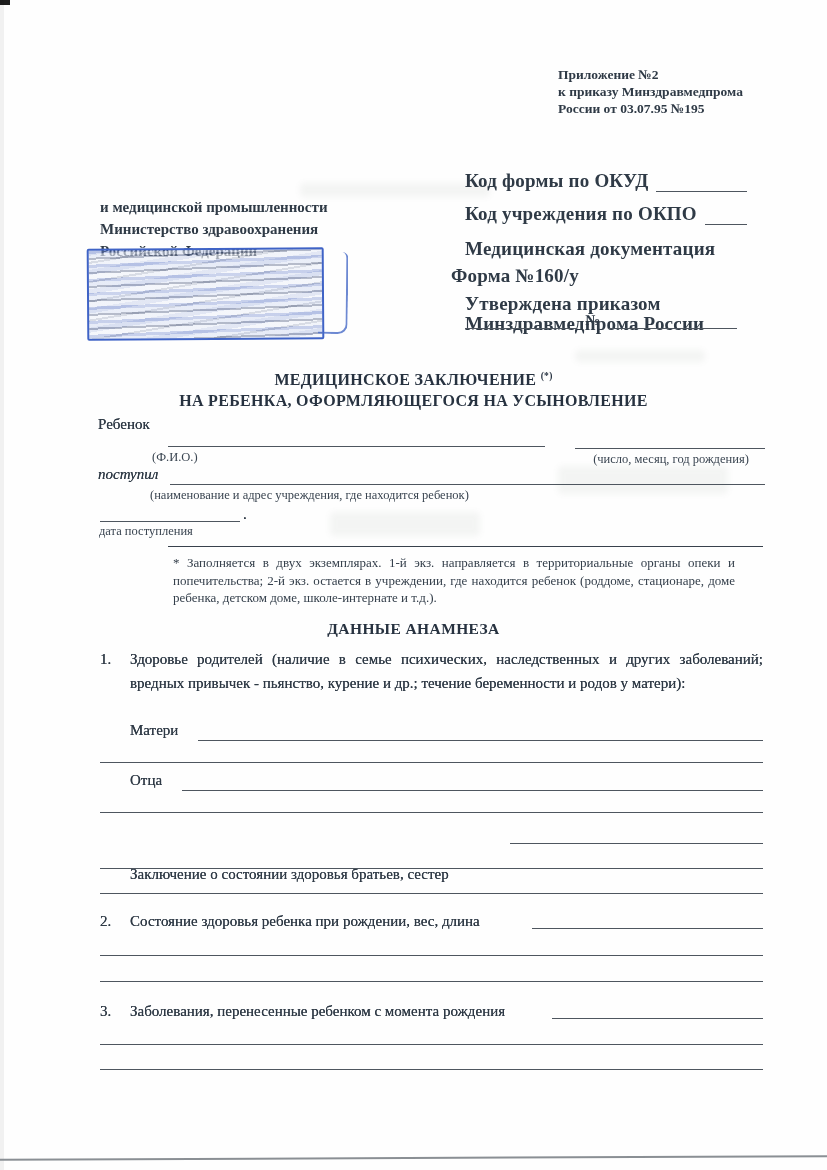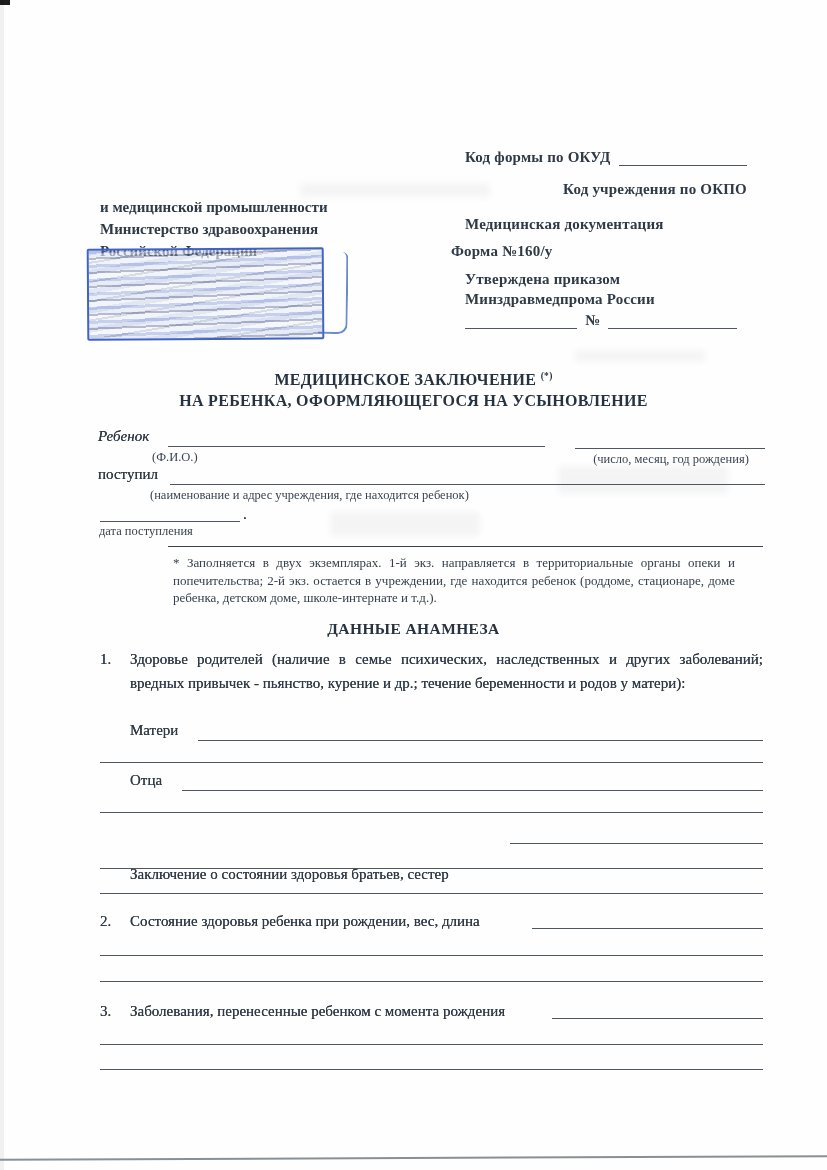--- a/index.html
+++ b/index.html
@@ -11,21 +11,21 @@
     overflow:hidden;
     font-family:"Liberation Serif","DejaVu Serif",serif;
     color:#2f3a46;
   }
   .abs{position:absolute;}
   .body-text{font-size:15px;text-shadow:0 0 0.4px currentColor;}
   .hint{font-size:12.5px;color:#3a4551;}
   .rule{position:absolute;height:0;border-top:1.4px solid #4e565f;}
   .rule.dark{border-top:1.8px solid #38414c;}
   .rule.edge{border-top:2px solid #8a8f94;}
-  .hdr-right{font-size:15px;font-weight:bold;letter-spacing:0.2px;}
+  .hdr-right{font-size:19px;font-weight:bold;letter-spacing:0.2px;margin-top:22px;}
   .appendix{font-size:13.5px;font-weight:bold;line-height:17px;}
   .ministry{font-size:15px;font-weight:bold;line-height:22px;}
   .title-block{left:0;right:0;text-align:center;font-weight:bold;font-size:16px;line-height:21px;letter-spacing:0.3px;color:#273240;}
   .title-block sup{font-size:9.5px;}
   .code-row{display:flex;align-items:flex-end;}
   .code-row .fill{flex:1;border-bottom:1.4px solid #4e565f;margin-left:8px;height:17px;}
   .num-row{display:flex;align-items:flex-end;font-size:15px;font-weight:bold;}
   .num-row .fill1{flex:1;border-bottom:1.4px solid #4e565f;height:16px;}
   .num-row .nosign{margin:0 8px;}
   .num-row .fill2{flex:1.15;border-bottom:1.4px solid #4e565f;height:16px;}
@@ -62,26 +62,31 @@
 <div class="page">
 
   <div class="corner-mark"></div>
   <div class="left-edge"></div>
 
   <div class="artifact" style="left:300px;top:183px;width:190px;height:14px;"></div>
   <div class="artifact" style="left:575px;top:350px;width:130px;height:12px;"></div>
   <div class="artifact" style="left:558px;top:466px;width:170px;height:28px;"></div>
   <div class="artifact" style="left:330px;top:512px;width:150px;height:24px;"></div>
 
+  <div class="abs appendix" style="left:558px;top:66px;">
+    <div>Приложение №2</div>
+    <div>к приказу Минздравмедпрома</div>
+    <div>России от 03.07.95 №195</div>
+  </div>
 
   <div class="abs code-row hdr-right" style="left:465px;top:148px;width:282px;">
     <span>Код формы по ОКУД</span>
     <span class="fill"></span>
   </div>
-  <div class="abs code-row hdr-right" style="left:465px;top:181px;width:282px;flex-direction:column;">
+  <div class="abs code-row hdr-right" style="left:465px;top:181px;width:282px;">
     <span>Код учреждения по ОКПО</span>
     <span class="fill"></span>
   </div>
 
   <div class="abs ministry" style="left:100px;top:196px;width:300px;">
     <div>и медицинской промышленности</div>
     <div>Министерство здравоохранения</div>
     <div>Российской Федерации</div>
   </div>
 
@@ -96,27 +101,27 @@
     <span class="fill1"></span>
     <span class="nosign">№</span>
     <span class="fill2"></span>
   </div>
 
   <div class="abs title-block" style="top:366px;">
     <div><span>МЕДИЦИНСКОЕ ЗАКЛЮЧЕНИЕ</span> <sup>(*)</sup></div>
     <div>НА РЕБЕНКА, ОФОРМЛЯЮЩЕГОСЯ НА УСЫНОВЛЕНИЕ</div>
   </div>
 
-  <span class="abs body-text" style="left:98px;top:428px;font-style:italic;">Ребенок</span>
+  <span class="abs body-text" style="left:98px;top:416px;">Ребенок</span>
   <div class="rule" style="left:168px;top:446px;width:377px;"></div>
   <div class="rule" style="left:575px;top:448px;width:190px;"></div>
   <span class="abs hint" style="left:152px;top:450px;">(Ф.И.О.)</span>
   <span class="abs hint" style="left:573px;top:452px;width:196px;text-align:center;">(число, месяц, год рождения)</span>
 
-  <span class="abs body-text" style="left:98px;top:466px;">поступил</span>
+  <span class="abs body-text" style="left:98px;top:466px;font-style:italic;">поступил</span>
   <div class="rule" style="left:170px;top:484px;width:595px;"></div>
   <span class="abs hint" style="left:150px;top:488px;">(наименование и адрес учреждения,  где находится ребенок)</span>
 
   <div class="rule" style="left:100px;top:521px;width:140px;"></div>
   <span class="abs body-text" style="left:243px;top:506px;">.</span>
   <span class="abs hint" style="left:99px;top:524px;">дата поступления</span>
 
   <div class="rule dark" style="left:168px;top:546px;width:595px;"></div>
   <div class="abs footnote" style="left:173px;top:554px;width:562px;">* Заполняется в двух экземплярах.  1-й экз. направляется в территориальные органы опеки и попечительства; 2-й экз. остается в учреждении, где  находится ребенок (роддоме, стационаре, доме ребенка, детском доме, школе-интернате и т.д.).</div>
 

